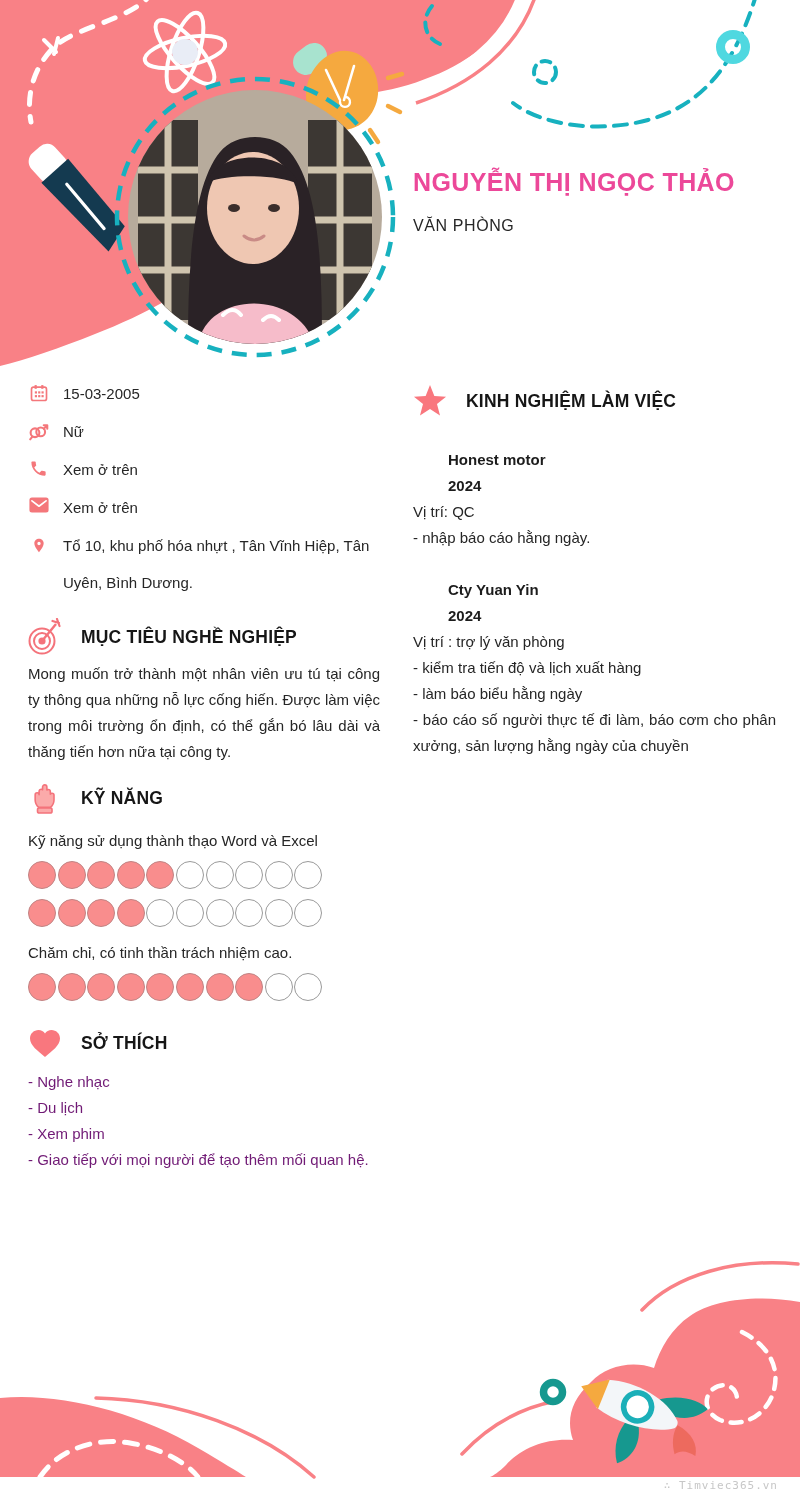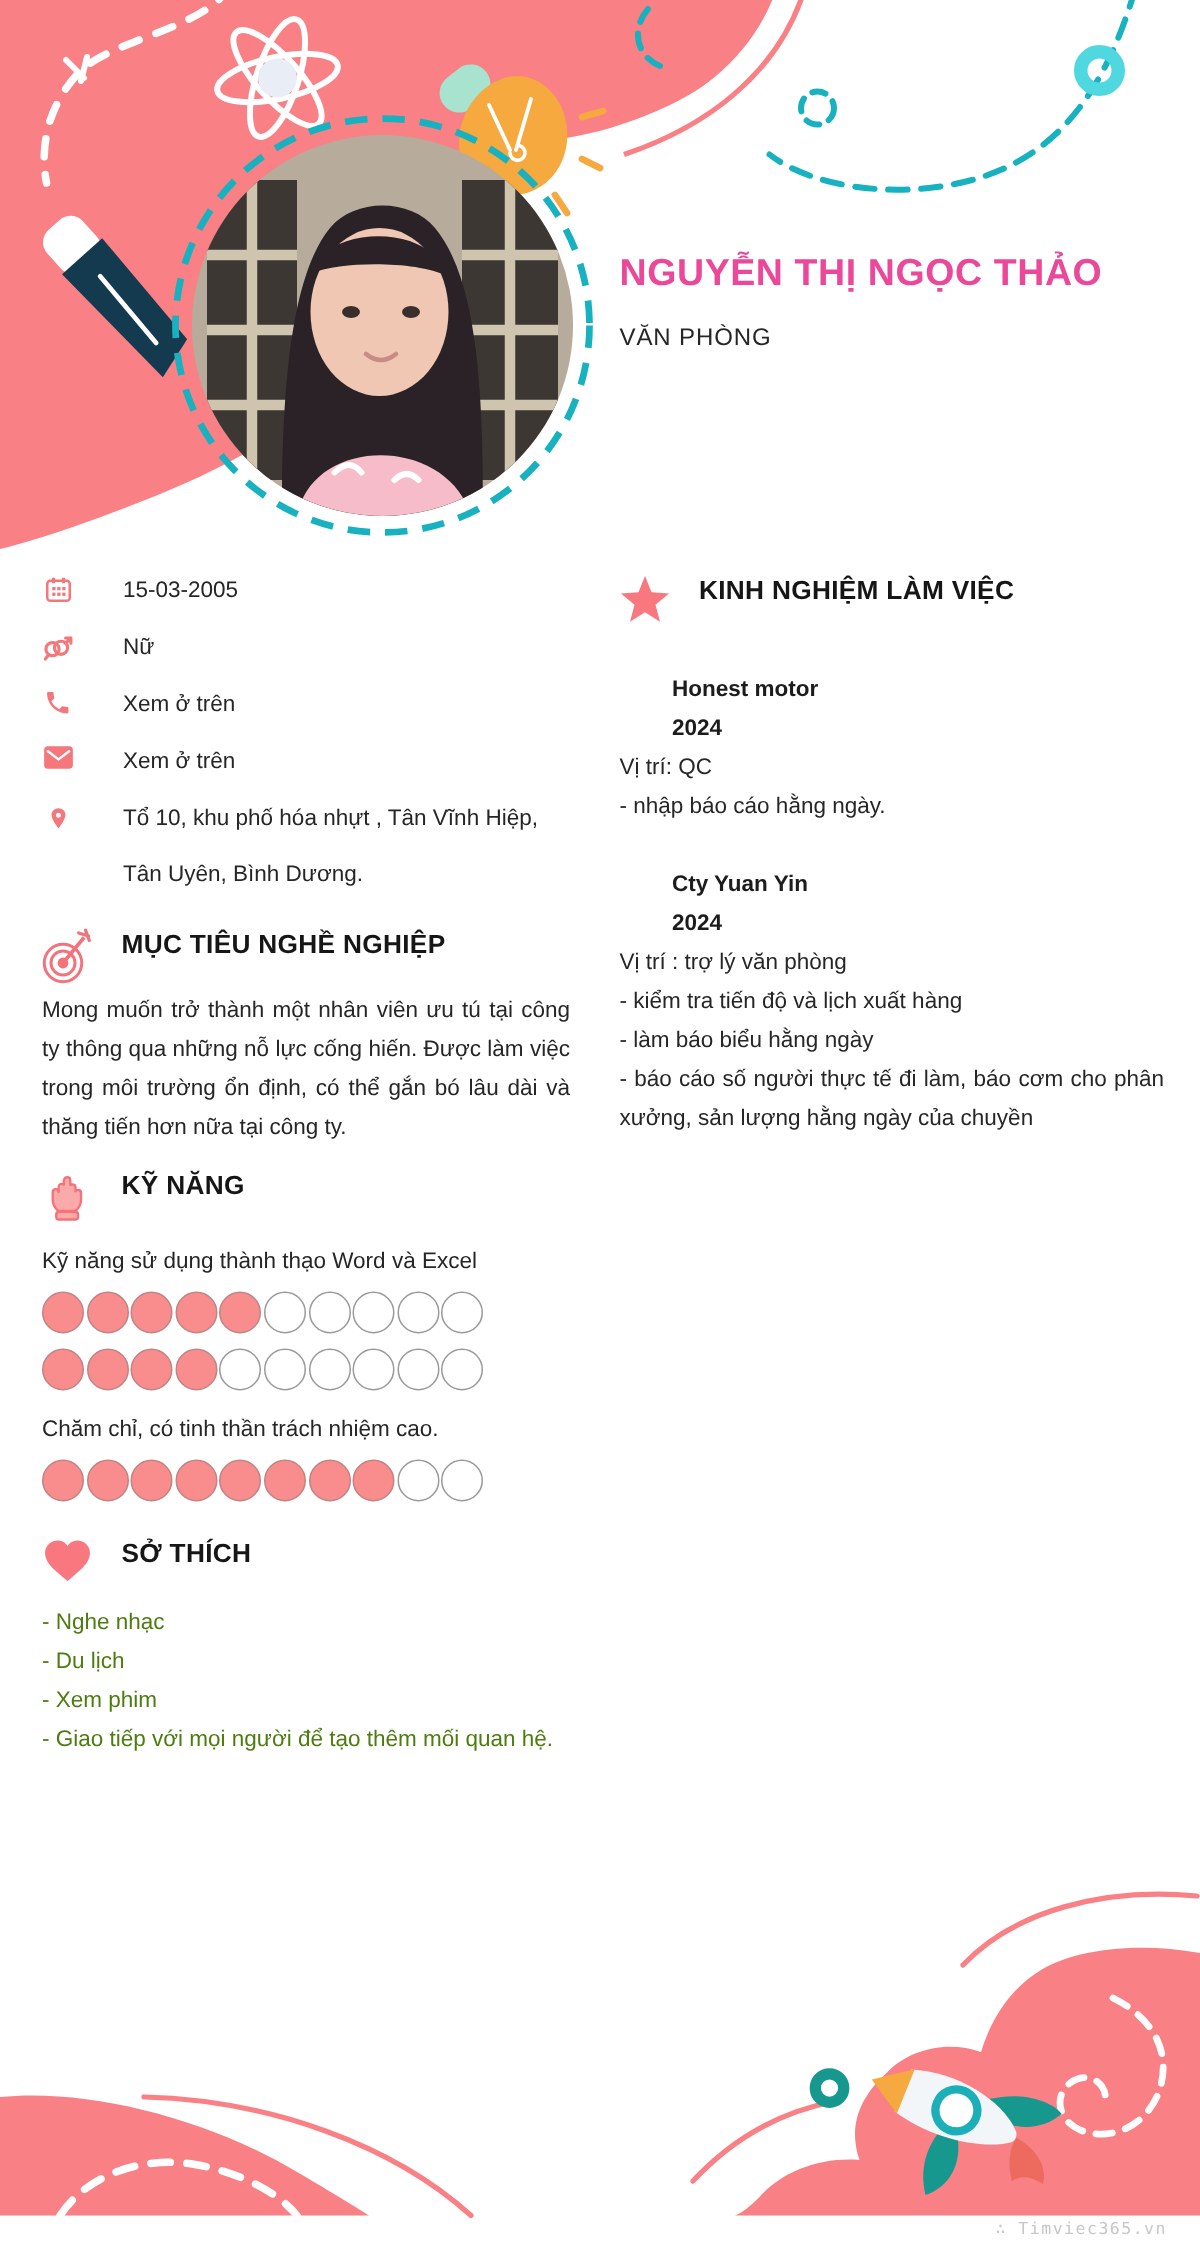--- a/index.html
+++ b/index.html
@@ -13,38 +13,38 @@
   .photo-ring{left:112px;top:74px;}
   .photo{left:128px;top:90px;}
 
   .header-block{position:absolute;left:413px;top:164px;width:372px;}
   .person-name{font-size:25px;font-weight:700;line-height:36px;color:#ec4899;letter-spacing:.4px;margin:0;}
   .person-title{font-size:16px;color:#262626;letter-spacing:.6px;margin-top:17px;}
 
   .col-left{position:absolute;left:28px;top:383px;width:352px;}
   .col-right{position:absolute;left:413px;top:383px;width:363px;}
 
-  .c-row{display:flex;gap:33px;margin-bottom:17px;min-height:21px;align-items:flex-start;}
+  .c-row{display:flex;gap:14px;margin-bottom:17px;min-height:21px;align-items:flex-start;}
   .c-row .ico{width:21px;flex:0 0 21px;display:flex;justify-content:center;}
   .c-row .txt{font-size:15px;line-height:21px;color:#262626;}
   .c-row.address .txt{line-height:37px;margin-top:-8px;width:318px;}
 
-  .section-h{display:flex;align-items:flex-start;gap:19px;height:36px;}
+  .section-h{display:flex;align-items:center;gap:19px;height:36px;}
   .section-h .s-ico{display:flex;align-items:center;justify-content:center;width:34px;}
   .section-h h2{font-size:17.5px;font-weight:700;color:#161616;margin:0;letter-spacing:.2px;}
   .sec-objective{margin-top:18px;}
   .objective-text{margin-top:6px;font-size:15px;line-height:26px;text-align:justify;color:#262626;}
   .sec-skills{margin-top:8px;}
   .skill-label{margin-top:15px;font-size:15px;line-height:21px;color:#262626;}
   .skill-label.first{margin-top:14px;}
   .dots{margin-top:10px;height:28px;display:flex;}
   .dot{width:26px;height:26px;border-radius:50%;background:#fff;border:1.4px solid #9a9a9a;margin-right:1.6px;box-sizing:content-box;}
   .dot.filled{background:#F98D8D;border-color:#c08484;}
   .sec-hobbies{margin-top:24px;}
-  .hobby-list{margin-top:8px;font-size:15px;line-height:26px;color:#4d7c0f;}
+  .hobby-list{margin-top:8px;font-size:15px;line-height:26px;color:#701a75;}
 
   .exp-entry{margin-top:28px;font-size:15px;line-height:26px;color:#262626;}
   .exp-entry.second{margin-top:26px;}
   .exp-company,.exp-period{font-weight:700;color:#1c1c1c;margin-left:35px;}
   .exp-line.justified{text-align:justify;}
 
   .watermark{
     position:absolute;right:22px;top:1479px;font-family:"DejaVu Sans Mono",monospace;
     font-size:11px;color:#c7c7c7;letter-spacing:1px;
   }

